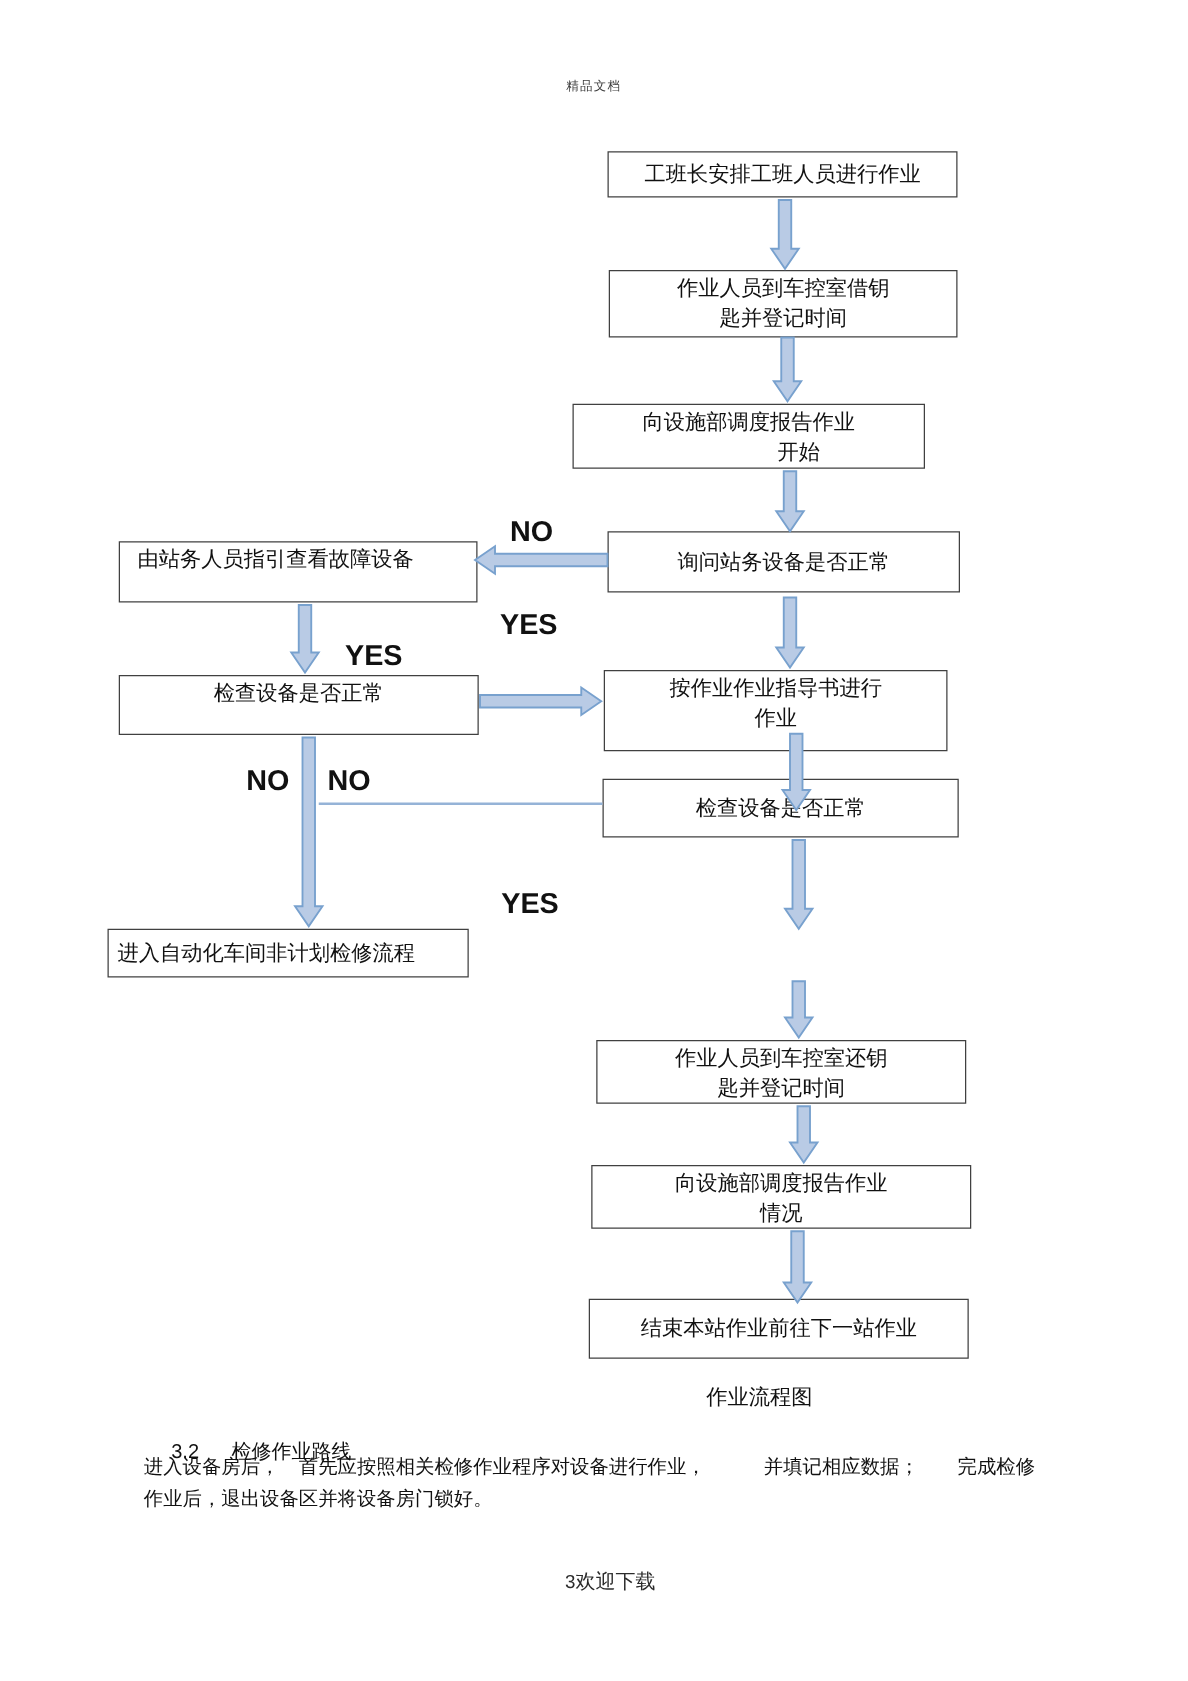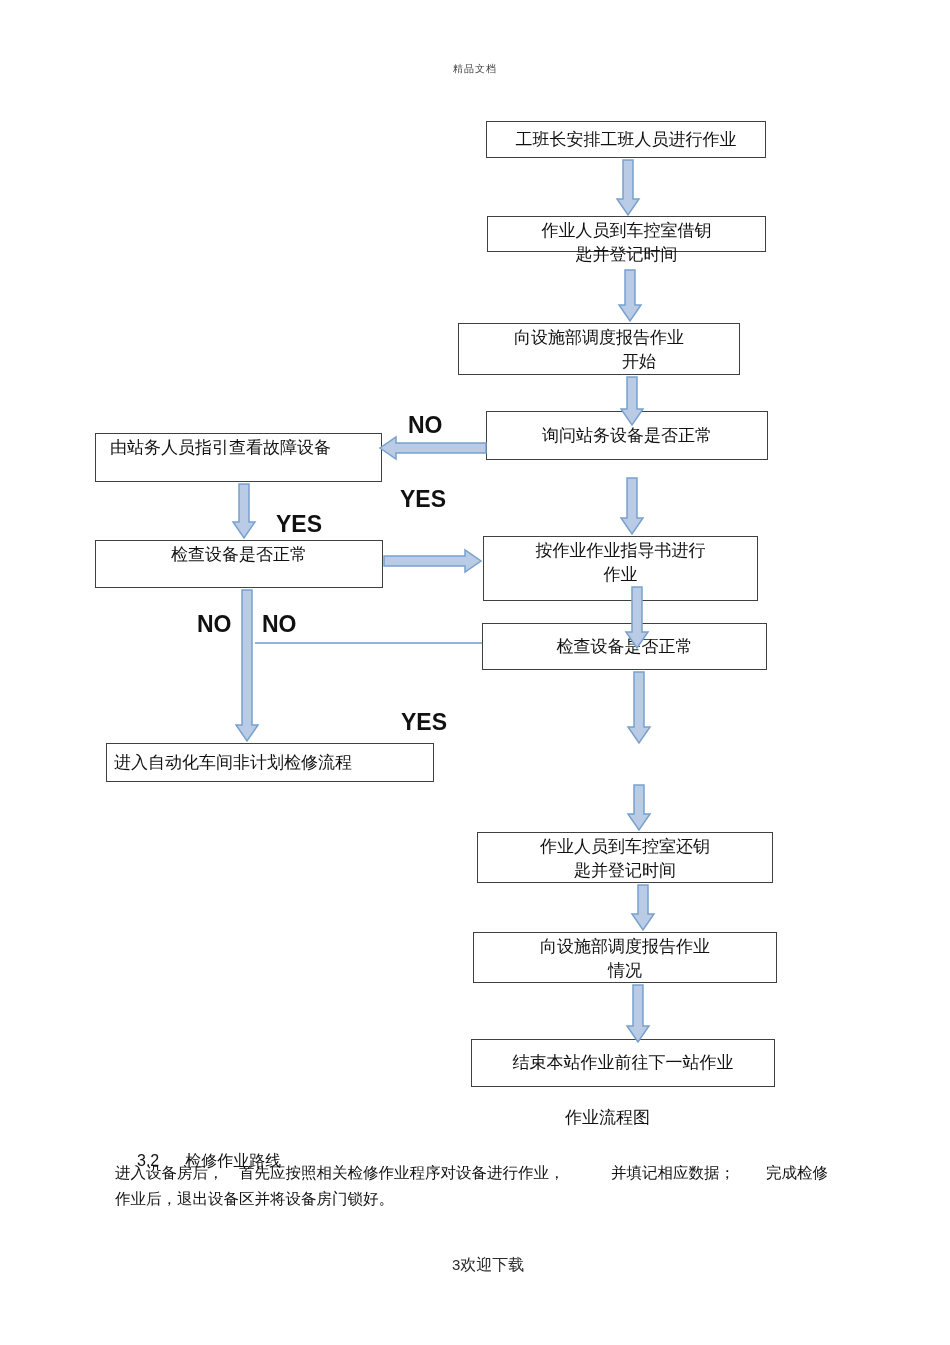--- a/index.html
+++ b/index.html
@@ -87,52 +87,52 @@
 <body>
 
 <div class="page">
 
   <div class="watermark">精品文档</div>
 
   <div class="node" style="left:486px;top:121px;width:280px;height:37px">
     <span>工班长安排工班人员进行作业</span>
   </div>
 
-  <div class="node top" style="left:487px;top:216px;width:279px;height:36px">
+  <div class="node top" style="left:487px;top:216px;width:279px;height:54px">
     <span>作业人员到车控室借钥</span>
     <span>匙并登记时间</span>
   </div>
 
   <div class="node top" style="left:458px;top:323px;width:282px;height:52px">
     <span>向设施部调度报告作业</span>
     <span class="nudge-right">开始</span>
   </div>
 
-  <div class="node" style="left:486px;top:411px;width:282px;height:49px">
+  <div class="node" style="left:486px;top:425px;width:282px;height:49px">
     <span>询问站务设备是否正常</span>
   </div>
 
   <div class="node top left-align" style="left:95px;top:433px;width:287px;height:49px;padding-left:14px">
     <span>由站务人员指引查看故障设备</span>
   </div>
 
   <div class="node top" style="left:95px;top:540px;width:288px;height:48px">
     <span>检查设备是否正常</span>
   </div>
 
   <div class="node top" style="left:483px;top:536px;width:275px;height:65px">
     <span>按作业作业指导书进行</span>
     <span>作业</span>
   </div>
 
   <div class="node" style="left:482px;top:623px;width:285px;height:47px">
     <span>检查设备是否正常</span>
   </div>
 
-  <div class="node left-align" style="left:106px;top:743px;width:328px;height:39px;padding-left:7px">
+  <div class="node left-align" style="left:86px;top:743px;width:289px;height:39px;padding-left:7px">
     <span>进入自动化车间非计划检修流程</span>
   </div>
 
 
   <div class="node top" style="left:477px;top:832px;width:296px;height:51px">
     <span>作业人员到车控室还钥</span>
     <span>匙并登记时间</span>
   </div>
 
   <div class="node top" style="left:473px;top:932px;width:304px;height:51px">

